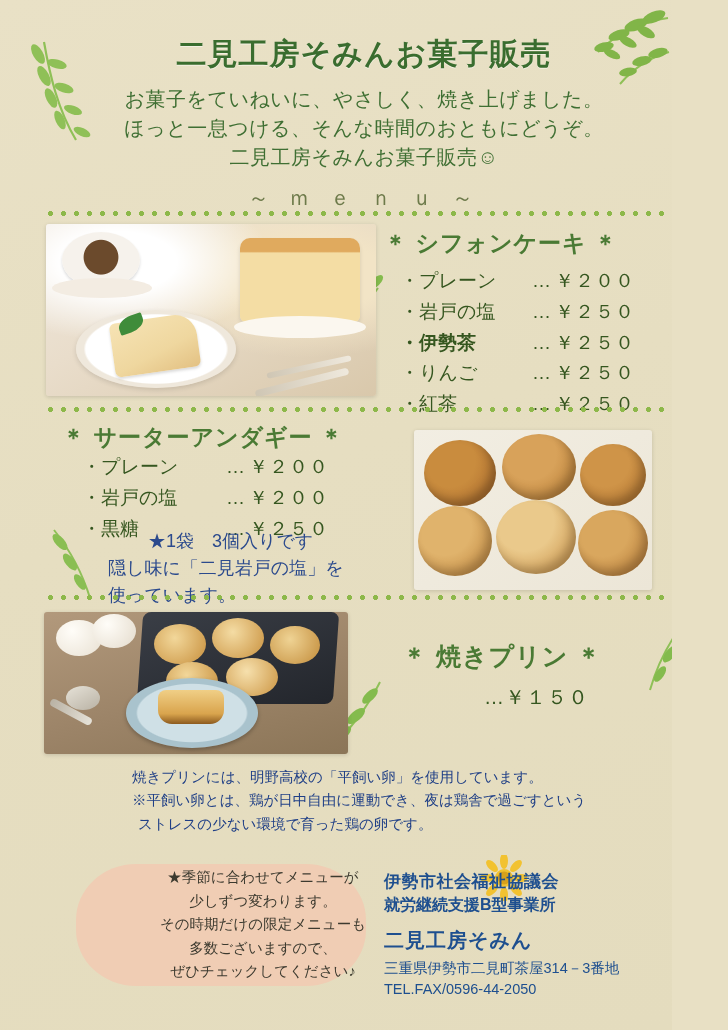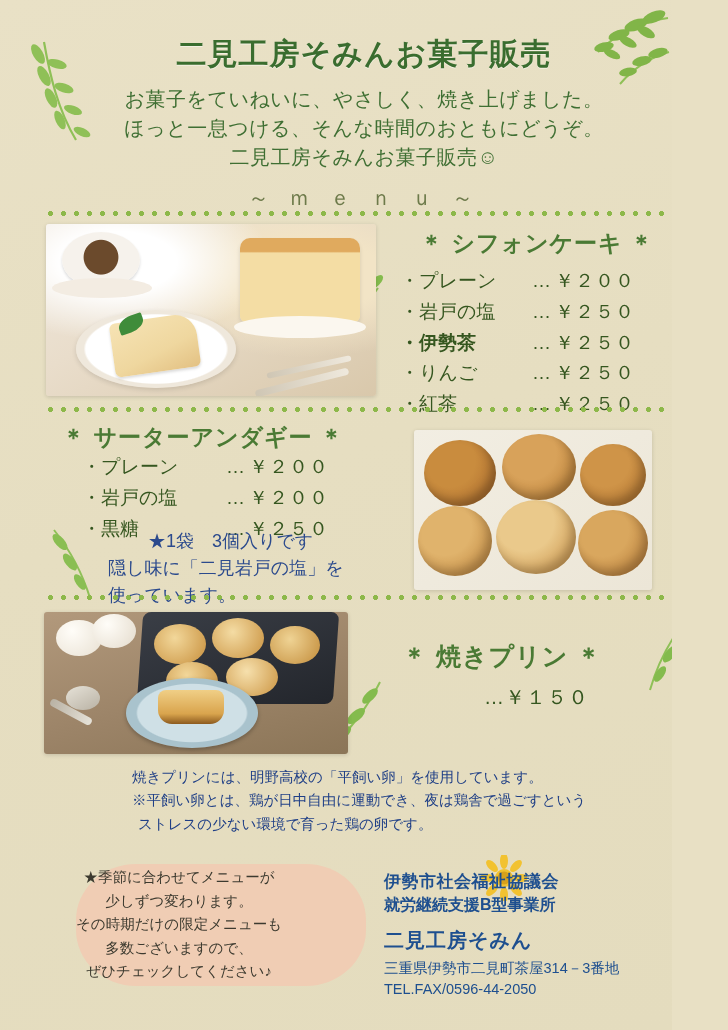--- a/index.html
+++ b/index.html
@@ -127,21 +127,21 @@
   .season-box {
     position: absolute;
     left: 76px;
     top: 864px;
     width: 290px;
     height: 122px;
     background: #f0cdb4;
     border-radius: 60px/56px;
     display: flex;
     align-items: center;
-    justify-content: flex-start;
+    justify-content: flex-end;
   }
   .season-text {
     font-size: 14.5px;
     color: #3c3a2f;
     line-height: 1.62;
     text-align: center;
     white-space: nowrap;
   }
 
   .org-block {
@@ -267,21 +267,21 @@
     <div style="position:absolute;right:10px;top:92px;width:132px;height:22px;border-radius:50%;background:#fbf7ef;"></div>
 
     <div style="position:absolute;left:30px;top:86px;width:160px;height:78px;border-radius:50%;background:radial-gradient(ellipse at 50% 50%, #ffffff 0 62%, #efe8dc 64% 100%);box-shadow:0 2px 5px rgba(0,0,0,.12);"></div>
     <div style="position:absolute;left:66px;top:94px;width:86px;height:54px;background:linear-gradient(160deg,#f6e3b4 0%,#efd79f 60%,#e3c183 100%);border-radius:6px 22px 6px 6px;transform:rotate(-8deg);box-shadow:0 2px 3px rgba(0,0,0,.15);"></div>
     <div style="position:absolute;left:72px;top:92px;width:26px;height:16px;background:#3f8c3a;border-radius:60% 10% 60% 10%;transform:rotate(-20deg);"></div>
 
     <div style="position:absolute;right:26px;bottom:10px;width:96px;height:7px;background:linear-gradient(90deg,#cfc6b4,#efe9dd);border-radius:4px;transform:rotate(-14deg);"></div>
     <div style="position:absolute;right:24px;bottom:26px;width:86px;height:6px;background:linear-gradient(90deg,#cfc6b4,#efe9dd);border-radius:4px;transform:rotate(-12deg);"></div>
   </div>
 
-  <div class="sec-title" style="left:420px; top:228px;">＊ シフォンケーキ ＊</div>
+  <div class="sec-title" style="left:384px; top:228px;">＊ シフォンケーキ ＊</div>
   <div class="item-list" style="left:400px; top:266px;">
     <div class="item-row">
       <span class="item-name" style="width:128px;">・プレーン</span>
       <span class="item-dots">…</span>
       <span class="item-price">￥２００</span>
     </div>
     <div class="item-row">
       <span class="item-name" style="width:128px;">・岩戸の塩</span>
       <span class="item-dots">…</span>
       <span class="item-price">￥２５０</span>

